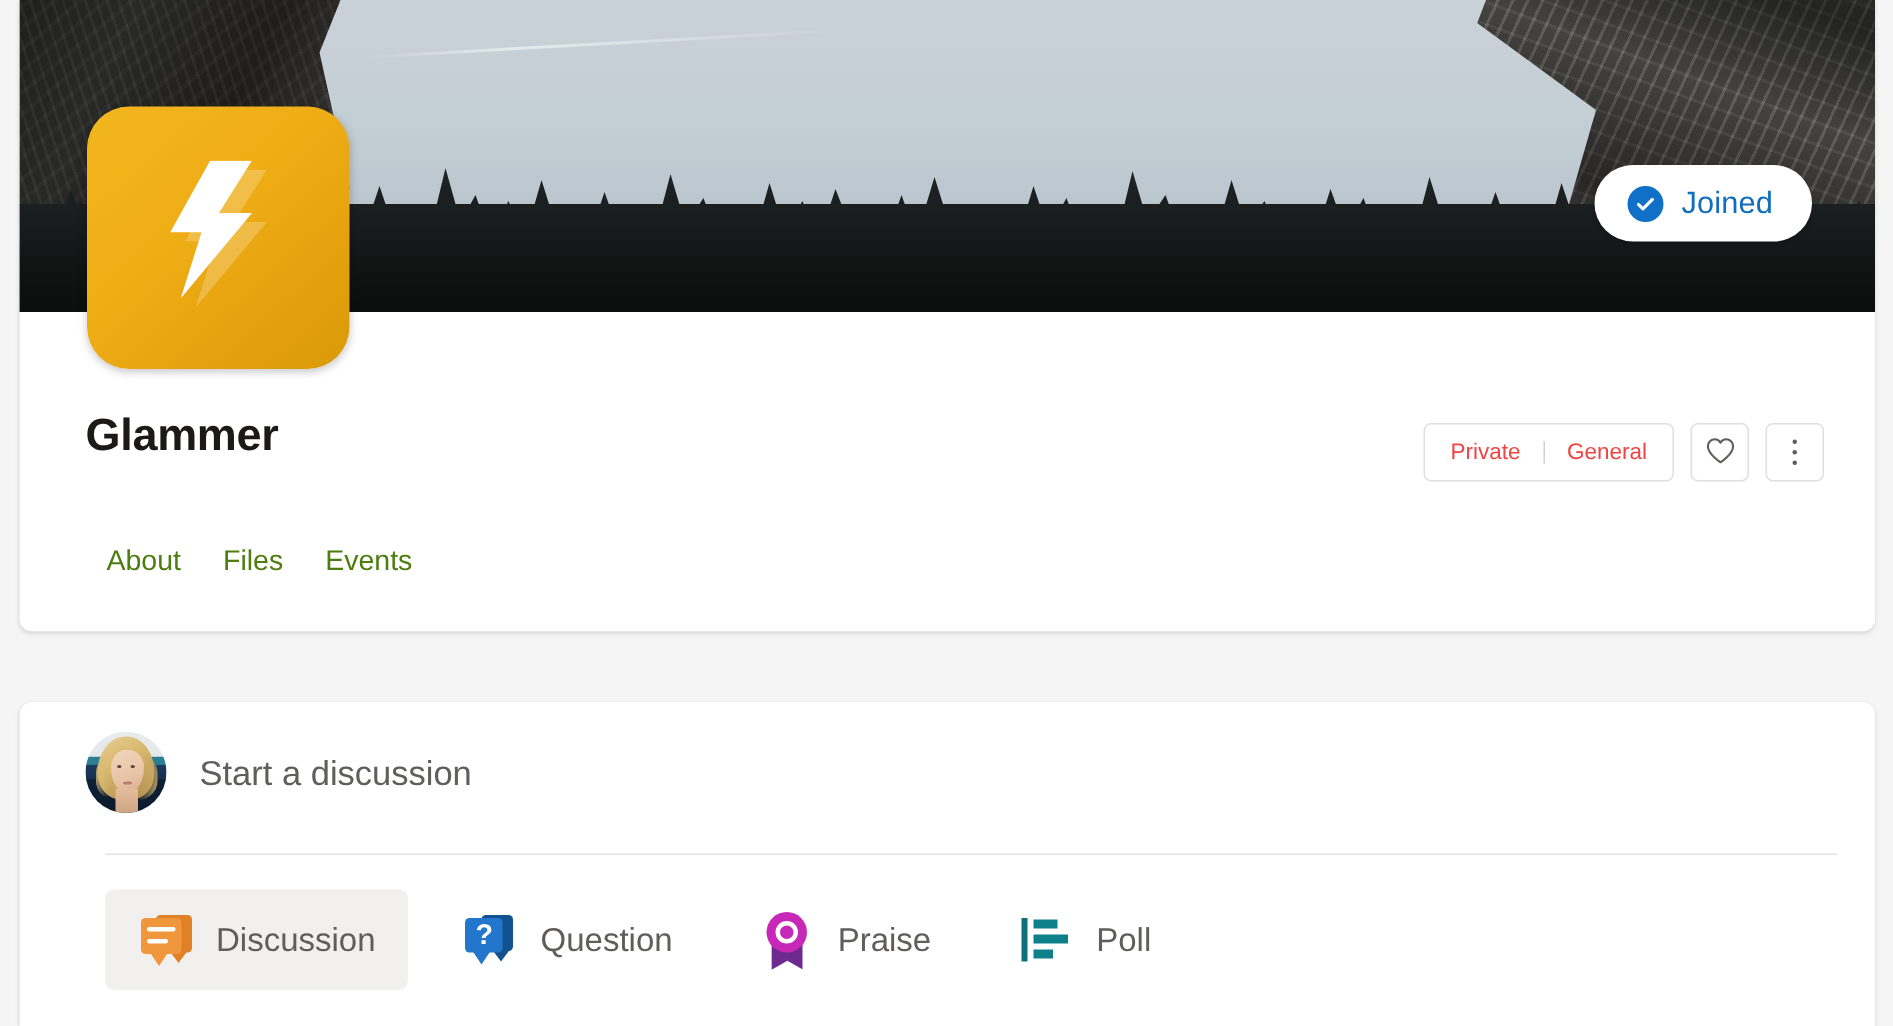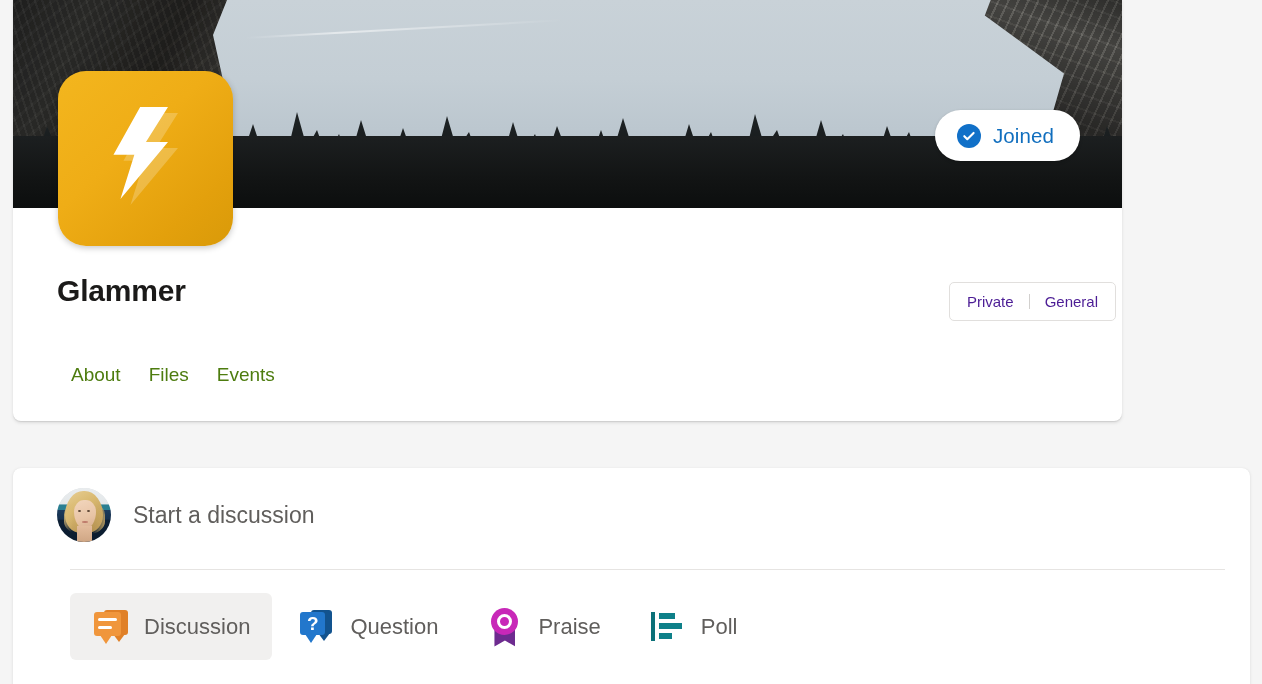--- a/index.html
+++ b/index.html
@@ -22,21 +22,21 @@
     width: 1262px;
     height: 684px;
     background: #f5f5f5;
   }
 
   
   .header-card {
     position: absolute;
     left: 13px;
     top: 0;
-    width: 1109px;
+    width: 1237px;
     height: 421px;
     background: #ffffff;
     border-radius: 0 0 8px 8px;
     box-shadow: 0 1.6px 3.6px rgba(0,0,0,0.10), 0 0.3px 0.9px rgba(0,0,0,0.08);
     overflow: hidden;
   }
 
   
   .banner {
     position: absolute;
@@ -198,21 +198,21 @@
     align-items: center;
     height: 39px;
     border: 1px solid #e1dfdd;
     border-radius: 5px;
     background: #ffffff;
     padding: 0 2px;
   }
   .chip {
     padding: 0 15px;
     font-size: 15px;
-    color: #4c1d95;
+    color: #ef4444;
     line-height: 37px;
     white-space: nowrap;
     cursor: pointer;
   }
   .chip-divider {
     width: 1px;
     height: 15px;
     background: #d2d0ce;
   }
   .icon-btn {
@@ -343,21 +343,21 @@
     height: 1px;
     background: #e6e4e2;
   }
 
   .post-types {
     position: absolute;
     left: 57px;
     top: 125px;
     display: flex;
     align-items: center;
-    gap: 4px;
+    gap: 14px;
   }
   .post-type {
     display: flex;
     align-items: center;
     gap: 14px;
     height: 67px;
     padding: 0 22px;
     border-radius: 6px;
     background: transparent;
     border: none;

